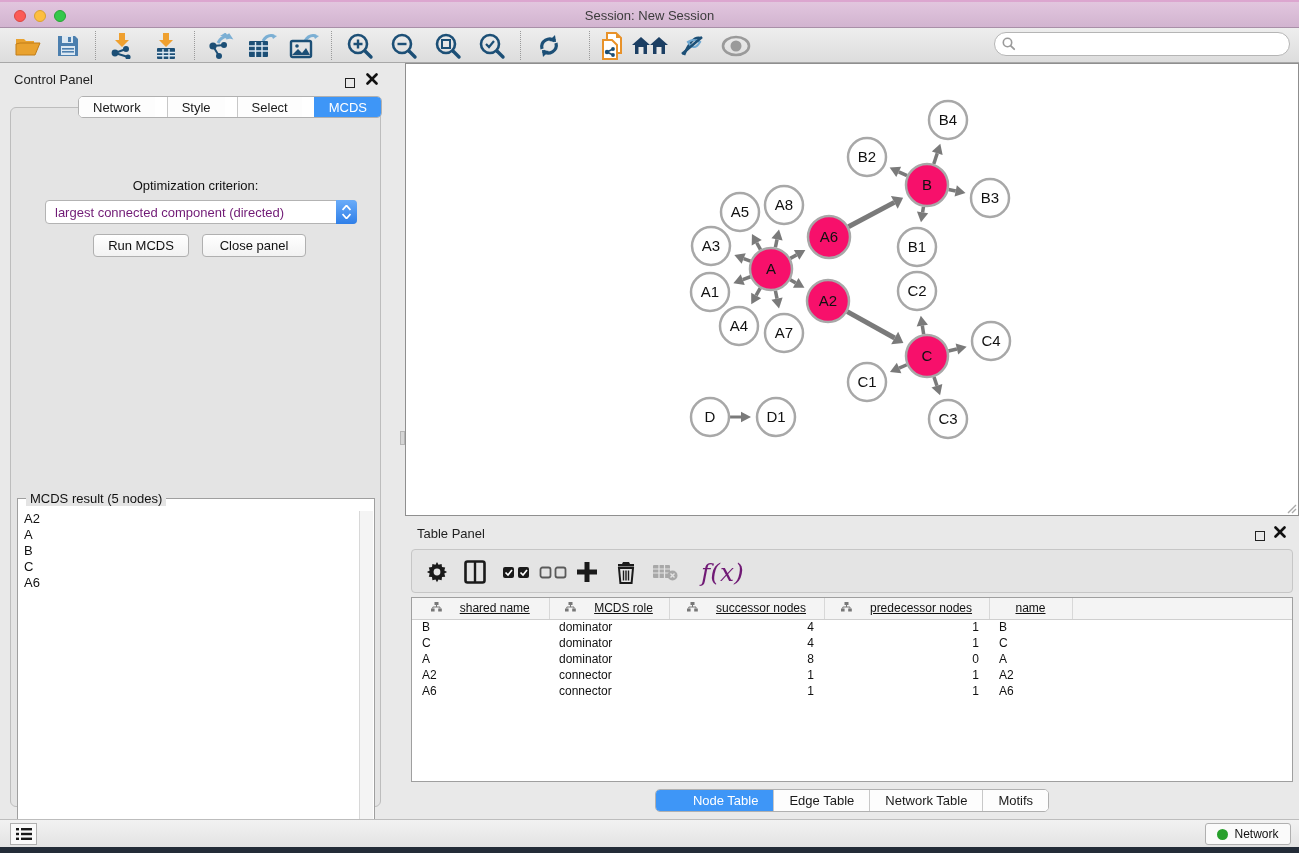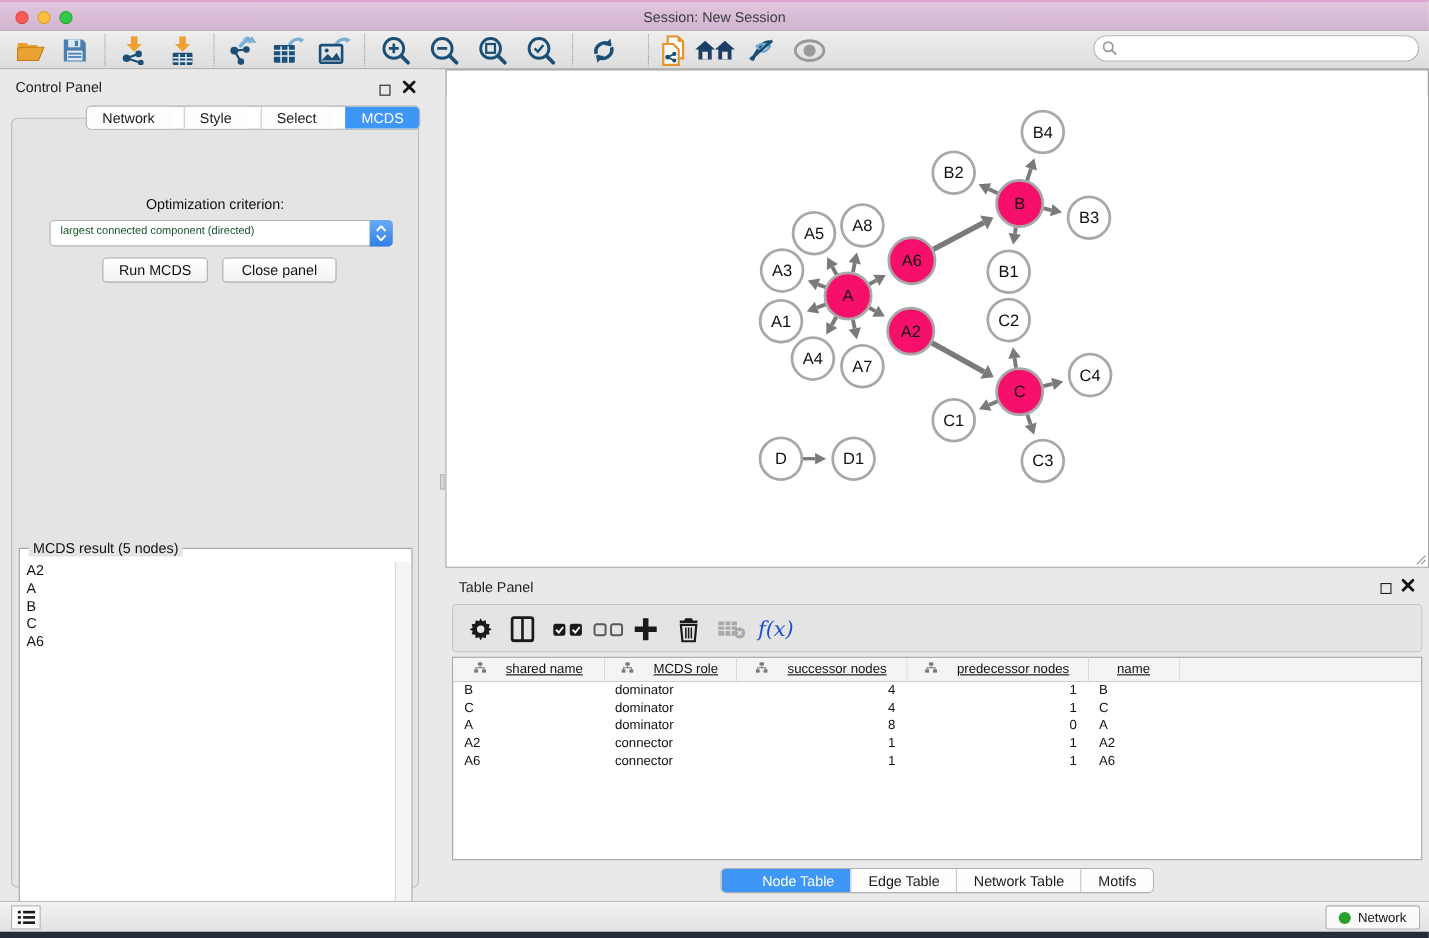--- a/index.html
+++ b/index.html
@@ -40,21 +40,21 @@
     border:1px solid #b0b0b0; border-radius:5px; overflow:hidden; background:#fff; z-index:3;gap:12px; }
   .cp-tab { padding:0 14px; font-size:13px; color:#1a1a1a; line-height:21px; background:#fdfdfd;
     border-left:1px solid #c8c8c8; }
   .cp-tab:first-child { border-left:none; }
   .cp-tab.active { background:#3e96f7; color:#fff; border-left-color:#3e96f7; }
   .cp-body { position:absolute; left:10px; top:44px; width:371px; height:700px;
     background:#e4e4e4; border:1px solid #bdbdbd; border-radius:6px; }
   .opt-label { position:absolute; left:0; right:0; top:70px; text-align:center; font-size:13px; color:#111; }
   .dropdown { position:absolute; left:34px; top:92px; width:312px; height:24px; background:#fff;
     border:1px solid #b3b3b3; border-radius:4px; }
-  .dropdown .dd-text { position:absolute; left:9px; top:4px; font-size:10px; color:#14532d; white-space:nowrap; }
+  .dropdown .dd-text { position:absolute; left:9px; top:4px; font-size:13px; color:#701a75; white-space:nowrap; }
   .dd-spin { position:absolute; right:-1px; top:-1px; width:21px; height:24px; border-radius:0 4px 4px 0;
     background:linear-gradient(#6aacf9,#2f7fe8); display:flex; flex-direction:column; align-items:center; justify-content:center; }
   .dd-spin svg { display:block; }
   .btn { position:absolute; height:23px; background:linear-gradient(#ffffff,#f2f2f2);
     border:1px solid #b0b0b0; border-radius:4px; font-size:13px; color:#111;
     display:flex; align-items:center; justify-content:center; }
   .btn-run { left:82px; top:126px; width:96px; }
   .btn-closepanel { left:191px; top:126px; width:104px; }
   .result-box { position:absolute; left:6px; top:390px; width:358px; height:342px; background:#fff;
     border:1px solid #9f9f9f; }
@@ -82,21 +82,21 @@
   .node-label { font-size:15px; fill:#111; font-family:"Liberation Sans",sans-serif; }
 
   
   .table-panel { position:absolute; left:405px; top:520px; width:894px; height:296px; background:#e9e9e9; }
   .tp-title { position:absolute; left:12px; top:6px; }
   .tp-float { position:absolute; right:34px; top:7px; }
   .tp-close { position:absolute; right:13px; top:6px; }
   .tp-toolbar { position:absolute; left:6px; top:29px; width:882px; height:44px;
     background:#e4e4e4; border:1px solid #c6c6c6; border-radius:4px; }
   .tp-icon { position:absolute; top:7px; height:30px; display:flex; align-items:center; justify-content:center; }
-  .fx-label { font-family:"DejaVu Serif", serif; font-style:italic; font-size:19px; color:#1d4ed8; }
+  .fx-label { font-family:"DejaVu Serif", serif; font-style:italic; font-size:25px; color:#701a75;margin-left:12px; }
   .tp-table { position:absolute; left:6px; top:77px; width:882px; height:185px; background:#fff;
     border:1px solid #9f9f9f; overflow:hidden; }
   table.datagrid { border-collapse:collapse; table-layout:fixed; width:100%; font-size:12px; color:#111; }
   table.datagrid col.c0{width:137px} table.datagrid col.c1{width:120px} table.datagrid col.c2{width:155px}
   table.datagrid col.c3{width:165px} table.datagrid col.c4{width:83px} table.datagrid col.c5{width:auto}
   table.datagrid th { background:#f4f4f4; border-bottom:1px solid #cfcfcf; border-left:1px solid #d8d8d8;
     font-weight:normal; height:21px; font-size:12px; text-align:center; position:relative; }
   table.datagrid th:first-child { border-left:none; }
   table.datagrid th .hwrap { display:flex; align-items:center; justify-content:center; gap:18px;text-decoration:underline; }
   table.datagrid td { height:16px; padding:0 10px; white-space:nowrap; }

